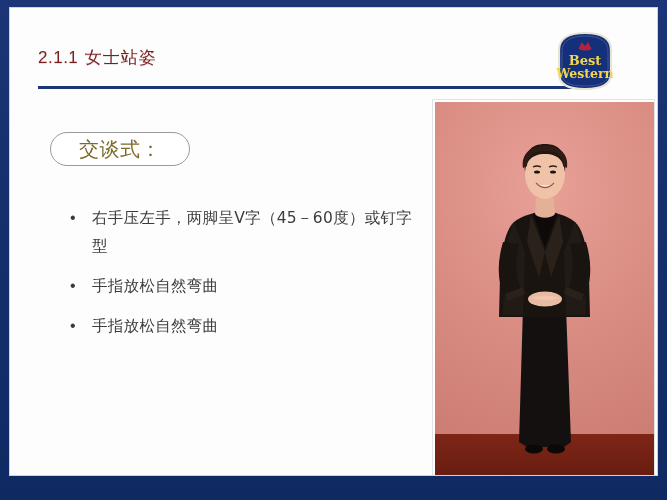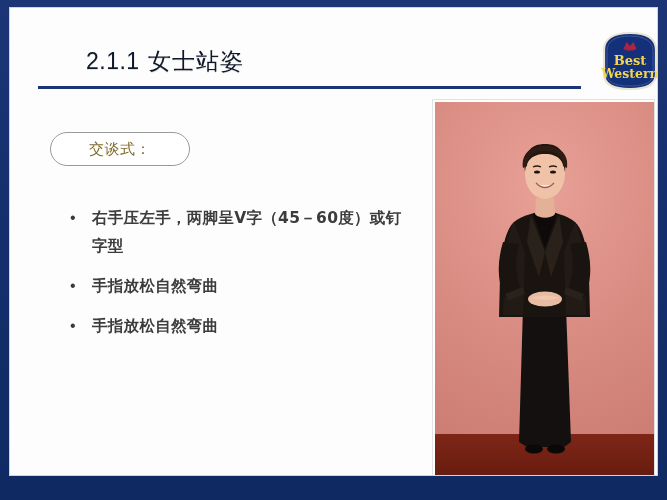--- a/index.html
+++ b/index.html
@@ -32,45 +32,44 @@
     background: #fdfdfd;
     box-shadow: 0 0 0 1px #c9d4e6;
     overflow: hidden;
   }
 
   
   .title {
     position: absolute;
     left: 28px;
     top: 38px;
-    font-size: 23px;
+    font-size: 17px;
     letter-spacing: 1px;
-    color: #0f172a;
+    color: #7f1d1d;
     white-space: nowrap;
     font-family: "DejaVu Sans", "Liberation Sans", sans-serif;
     text-shadow: 0 1px 0 rgba(0,0,0,0.10);
-    margin-left: 48px;
   }
   .title-num {
     font-family: "Liberation Sans", sans-serif;
     letter-spacing: 0.5px;
   }
   .title-rule {
     position: absolute;
     left: 28px;
     top: 78px;
     width: 543px;
     height: 3px;
     background: #1b3576;
   }
 
   
   .logo {
     position: absolute;
-    left: 588px;
+    left: 543px;
     top: 22px;
     width: 64px;
     height: 62px;
   }
   .logo svg { display: block; }
 
   
   .callout {
     position: absolute;
     left: 40px;
@@ -81,21 +80,21 @@
     border-radius: 18px;
     background: #ffffff;
     box-sizing: border-box;
   }
   .callout-label {
     position: absolute;
     left: 0; right: 0; top: 0; bottom: 0;
     display: flex;
     align-items: center;
     justify-content: center;
-    font-size: 15px;
+    font-size: 20px;
     color: #7d6b2a;
     font-family: "DejaVu Sans", "Liberation Sans", sans-serif;
     letter-spacing: 0.5px;
   }
 
   
   .bullets {
     position: absolute;
     left: 60px;
     top: 196px;
@@ -114,21 +113,20 @@
     color: #3a3a3a;
     text-align: left;
   }
   .bullet-text {
     flex: 1;
     font-size: 15.5px;
     line-height: 28px;
     color: #3c3c3c;
     font-family: "DejaVu Sans", "Liberation Sans", sans-serif;
     letter-spacing: 0.3px;
-    font-weight: bold;
   }
 
   
   .photo-frame {
     position: absolute;
     left: 422px;
     top: 91px;
     width: 223px;
     height: 392px;
     background: #ffffff;

